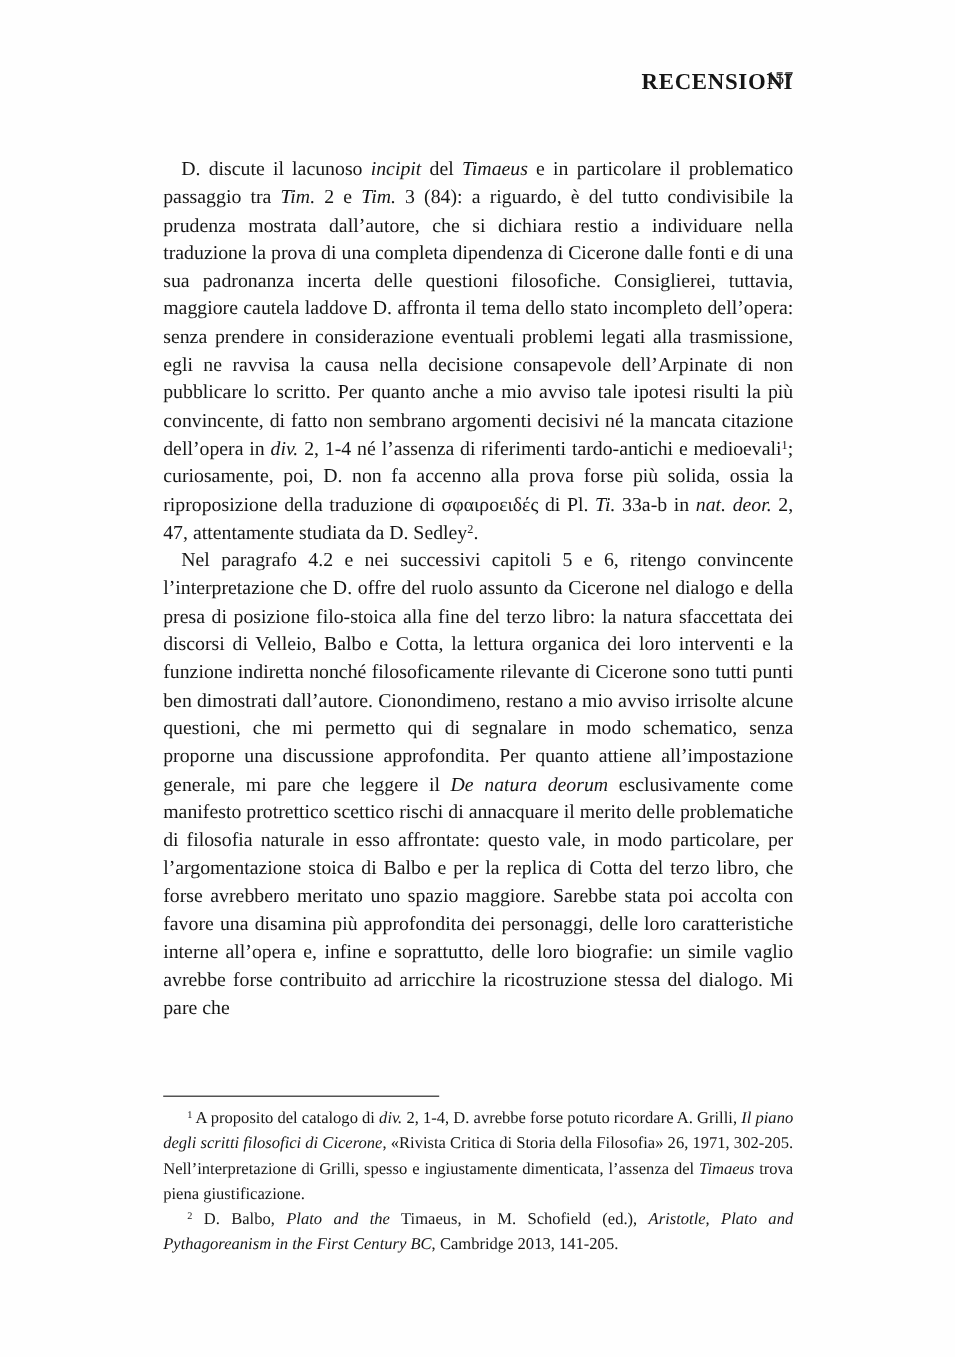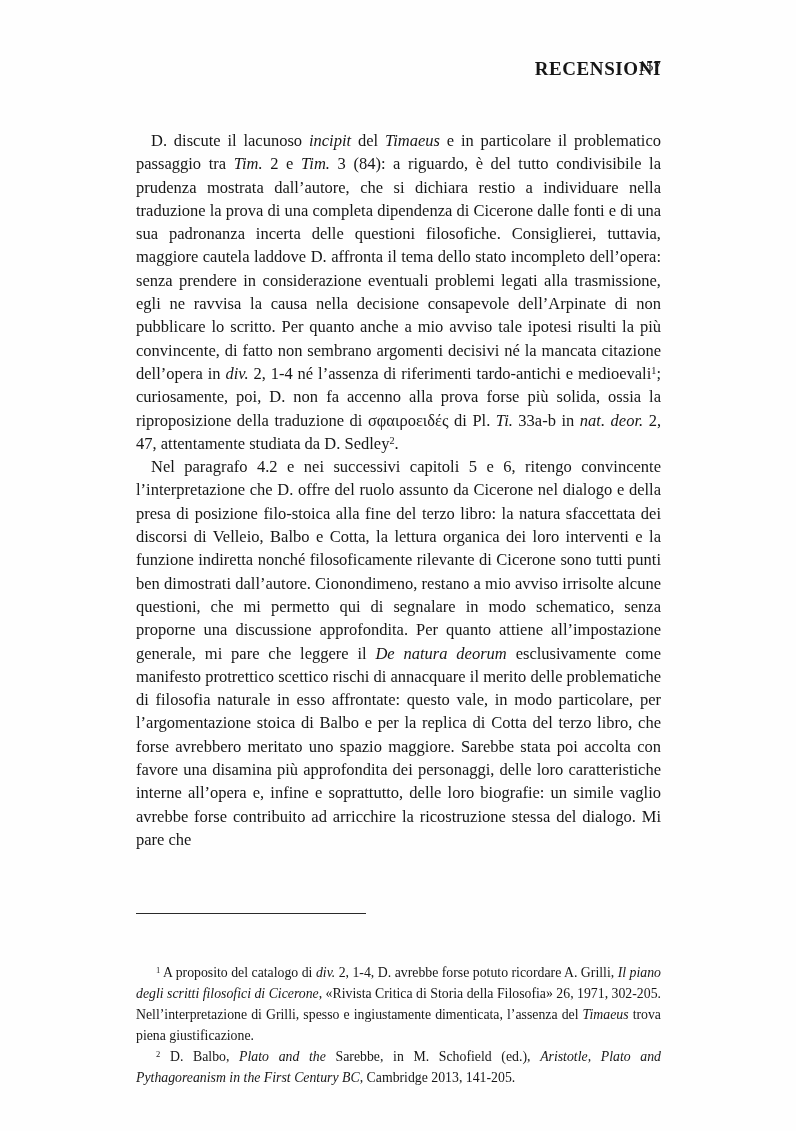--- a/index.html
+++ b/index.html
@@ -79,21 +79,20 @@
   }
   .footnotes {
     position: absolute;
     top: 921px;
     left: 136px;
     width: 525px;
     text-align: justify;
     font-size: 13.8px;
     line-height: 21px;
     hyphens: auto;
-    margin-top: 41px;
     -webkit-hyphens: auto;
   }
   .fn {
     margin: 0;
     text-indent: 20px;
   }
 </style>
 </head>
 <body>
 
@@ -106,16 +105,16 @@
 
   <main class="body-text">
     <p class="para indent"><span>D. discute il lacunoso </span><span class="i">incipit</span><span> del </span><span class="i">Timaeus</span><span> e in particolare il problematico passaggio tra </span><span class="i">Tim.</span><span> 2 e </span><span class="i">Tim.</span><span> 3 (84): a riguardo, è del tutto condivisibile la prudenza mostrata dall’autore, che si dichiara restio a individuare nella traduzione la prova di una completa dipendenza di Cicerone dalle fonti e di una sua padronanza incerta delle questioni filosofiche. Consiglierei, tuttavia, maggiore cautela laddove D. affronta il tema dello stato incompleto dell’opera: senza prendere in considerazione eventuali problemi legati alla trasmissione, egli ne ravvisa la causa nella decisione consapevole dell’Arpinate di non pubblicare lo scritto. Per quanto anche a mio avviso tale ipotesi risulti la più convincente, di fatto non sembrano argomenti decisivi né la mancata citazione dell’opera in </span><span class="i">div.</span><span> 2, 1-4 né l’assenza di riferimenti tardo-antichi e medioevali</span><sup class="fnref">1</sup><span>; curiosamente, poi, D. non fa accenno alla prova forse più solida, ossia la riproposizione della traduzione di σφαιροειδές di Pl. </span><span class="i">Ti.</span><span> 33a-b in </span><span class="i">nat. deor.</span><span> 2, 47, attentamente studiata da D. Sedley</span><sup class="fnref">2</sup><span>.</span></p>
     <p class="para indent"><span>Nel paragrafo 4.2 e nei successivi capitoli 5 e 6, ritengo convincente l’interpretazione che D. offre del ruolo assunto da Cicerone nel dialogo e della presa di posizione filo-stoica alla fine del terzo libro: la natura sfaccettata dei discorsi di Velleio, Balbo e Cotta, la lettura organica dei loro interventi e la funzione indiretta nonché filosoficamente rilevante di Cicerone sono tutti punti ben dimostrati dall’autore. Cionondimeno, restano a mio avviso irrisolte alcune questioni, che mi permetto qui di segnalare in modo schematico, senza proporne una discussione approfondita. Per quanto attiene all’impostazione generale, mi pare che leggere il </span><span class="i">De natura deorum</span><span> esclusivamente come manifesto protrettico scettico rischi di annacquare il merito delle problematiche di filosofia naturale in esso affrontate: questo vale, in modo particolare, per l’argomentazione stoica di Balbo e per la replica di Cotta del terzo libro, che forse avrebbero meritato uno spazio maggiore. Sarebbe stata poi accolta con favore una disamina più approfondita dei personaggi, delle loro caratteristiche interne all’opera e, infine e soprattutto, delle loro biografie: un simile vaglio avrebbe forse contribuito ad arricchire la ricostruzione stessa del dialogo. Mi pare che</span></p>
   </main>
 
   <div class="footnote-rule"></div>
 
   <section class="footnotes">
     <p class="fn"><sup class="fnref">1</sup><span> A proposito del catalogo di </span><span class="i">div.</span><span> 2, 1-4, D. avrebbe forse potuto ricordare A. Grilli, </span><span class="i">Il piano degli scritti filosofici di Cicerone</span><span>, «Rivista Critica di Storia della Filosofia» 26, 1971, 302-205. Nell’interpretazione di Grilli, spesso e ingiustamente dimenticata, l’assenza del </span><span class="i">Timaeus</span><span> trova piena giustificazione.</span></p>
-    <p class="fn"><sup class="fnref">2</sup><span> D. Balbo, </span><span class="i">Plato and the</span><span> Sarebbe, in M. Schofield (ed.), </span><span class="i">Aristotle, Plato and Pythagoreanism in the First Century BC</span><span>, Cambridge 2013, 141-205.</span></p>
+    <p class="fn"><sup class="fnref">2</sup><span> D. Balbo, </span><span class="i">Plato and the</span><span> Timaeus, in M. Schofield (ed.), </span><span class="i">Aristotle, Plato and Pythagoreanism in the First Century BC</span><span>, Cambridge 2013, 141-205.</span></p>
   </section>
 
 </div>
 
 </body></html>

